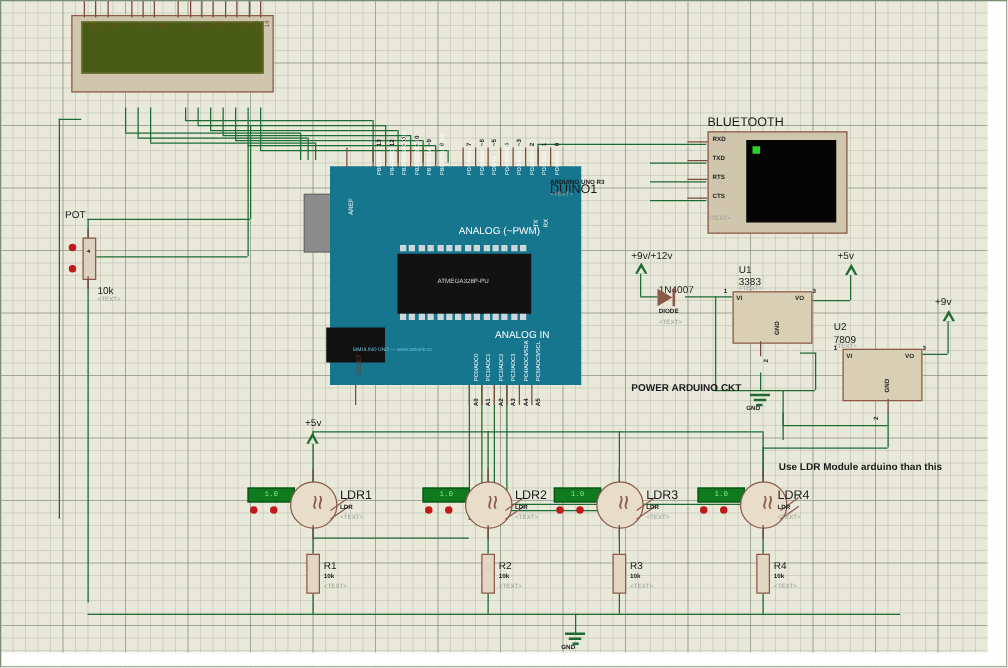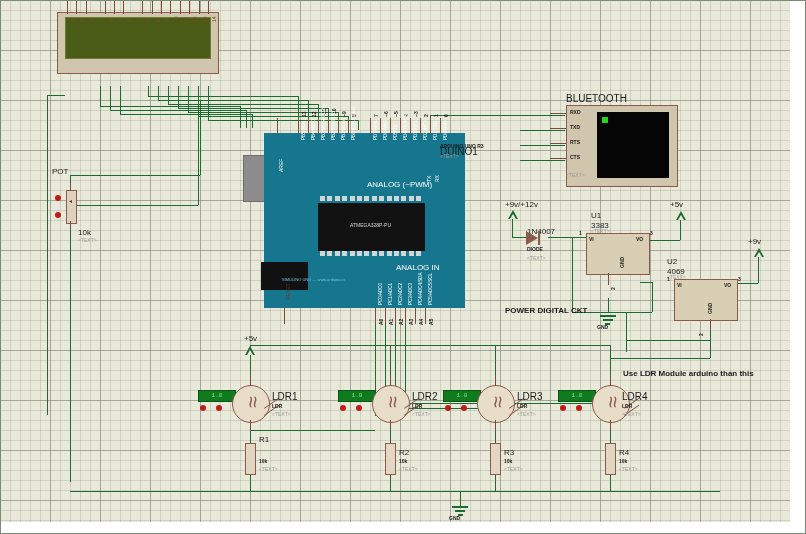--- a/index.html
+++ b/index.html
@@ -406,36 +406,36 @@
   <div class="t t-xs" style="left:579px;top:230px;font-weight:bold;">1</div>
   <div class="t t-xs" style="left:650px;top:230px;font-weight:bold;">3</div>
   <div class="t t-xs vert" style="left:610px;top:290px;font-weight:bold;">2</div>
   <div class="wb" style="left:608px;top:273px;width:1px;height:12px;"></div>
 
   <div class="t t-md" style="left:670px;top:200px;">+5v</div>
   <div class="pwr-arrow" style="left:676px;top:211px;"></div>
   <div class="pwr-arrow-in" style="left:678px;top:215px;"></div>
 
   <div class="t t-md" style="left:667px;top:257px;">U2</div>
-  <div class="t t-md" style="left:667px;top:267px;">4069</div>
+  <div class="t t-md" style="left:667px;top:267px;">7809</div>
   <div class="t t-xs t-gray" style="left:667px;top:274px;">&lt;TEXT&gt;</div>
   <div class="reg" style="left:674px;top:279px;width:62px;height:40px;"></div>
   <div class="t t-xs" style="left:677px;top:282px;font-weight:bold;">VI</div>
   <div class="t t-xs" style="left:724px;top:282px;font-weight:bold;">VO</div>
   <div class="t t-xs vert" style="left:707px;top:314px;font-weight:bold;">GND</div>
   <div class="t t-xs" style="left:667px;top:276px;font-weight:bold;">1</div>
   <div class="t t-xs" style="left:738px;top:276px;font-weight:bold;">3</div>
   <div class="t t-xs vert" style="left:698px;top:336px;font-weight:bold;">2</div>
   <div class="wb" style="left:710px;top:319px;width:1px;height:12px;"></div>
 
   <div class="t t-md" style="left:748px;top:237px;">+9v</div>
   <div class="pwr-arrow" style="left:754px;top:248px;"></div>
   <div class="pwr-arrow-in" style="left:756px;top:252px;"></div>
 
-  <div class="t t-md" style="left:505px;top:306px;font-weight:bold;">POWER DIGITAL CKT</div>
+  <div class="t t-md" style="left:505px;top:306px;font-weight:bold;">POWER ARDUINO CKT</div>
   <div class="gnd1" style="left:600px;top:315px;"></div>
   <div class="gnd2" style="left:603px;top:319px;"></div>
   <div class="gnd3" style="left:605px;top:323px;"></div>
   <div class="t t-xs" style="left:597px;top:324px;font-weight:bold;">GND</div>
 
   <div class="t t-md" style="left:244px;top:334px;">+5v</div>
   <div class="pwr-arrow" style="left:245px;top:346px;"></div>
   <div class="pwr-arrow-in" style="left:247px;top:350px;"></div>
 
   <div class="t t-md" style="left:623px;top:369px;font-weight:bold;">Use LDR Module arduino than this</div>
@@ -449,21 +449,21 @@
       <div class="ldr-circle" style="left: 232px; top: 385px;"></div>
       <div class="t" style="left: 245px; top: 389px; font-size: 21px; color: rgb(139, 90, 74); line-height: 26px; font-family: &quot;Liberation Mono&quot;, monospace; transform: rotate(90deg);">≈</div>
       <div style="position: absolute; left: 264px; top: 408px; width: 18px; height: 1px; background: rgb(139, 90, 74); transform: rotate(-35deg); transform-origin: 0px 0px;"></div>
       <div style="position: absolute; left: 264px; top: 415px; width: 18px; height: 1px; background: rgb(139, 90, 74); transform: rotate(-35deg); transform-origin: 0px 0px;"></div>
       <div style="position: absolute; left: 250px; top: 375px; width: 1px; height: 11px; background: rgb(122, 74, 58);"></div>
       <div style="position: absolute; left: 250px; top: 420px; width: 1px; height: 11px; background: rgb(122, 74, 58);"></div>
       <div class="t t-lg" style="left: 272px; top: 391px;">LDR1</div>
       <div class="t t-xs" style="left: 272px; top: 403px; font-weight: bold;">LDR</div>
       <div class="t t-xs t-gray" style="left: 272px; top: 411px;">&lt;TEXT&gt;</div>
       <div class="res" style="left: 245px; top: 443px;"></div>
-      <div class="t t-md" style="left: 259px; top: 435px;">R1</div>
+      <div class="t t-md" style="left: 259px; top: 448px;">R1</div>
       <div class="t t-xs" style="left: 259px; top: 458px; font-weight: bold;">10k</div>
       <div class="t t-xs t-gray" style="left: 259px; top: 466px;">&lt;TEXT&gt;</div>
       <div class="greenbox" style="left: 338px; top: 390px;">
         <span>1.0</span>
       </div>
       <div class="reddot" style="left: 340px; top: 405px;"></div>
       <div class="reddot" style="left: 356px; top: 405px;"></div>
       <div class="ldr-circle" style="left: 372px; top: 385px;"></div>
       <div class="t" style="left: 385px; top: 389px; font-size: 21px; color: rgb(139, 90, 74); line-height: 26px; font-family: &quot;Liberation Mono&quot;, monospace; transform: rotate(90deg);">≈</div>
       <div style="position: absolute; left: 404px; top: 408px; width: 18px; height: 1px; background: rgb(139, 90, 74); transform: rotate(-35deg); transform-origin: 0px 0px;"></div>

